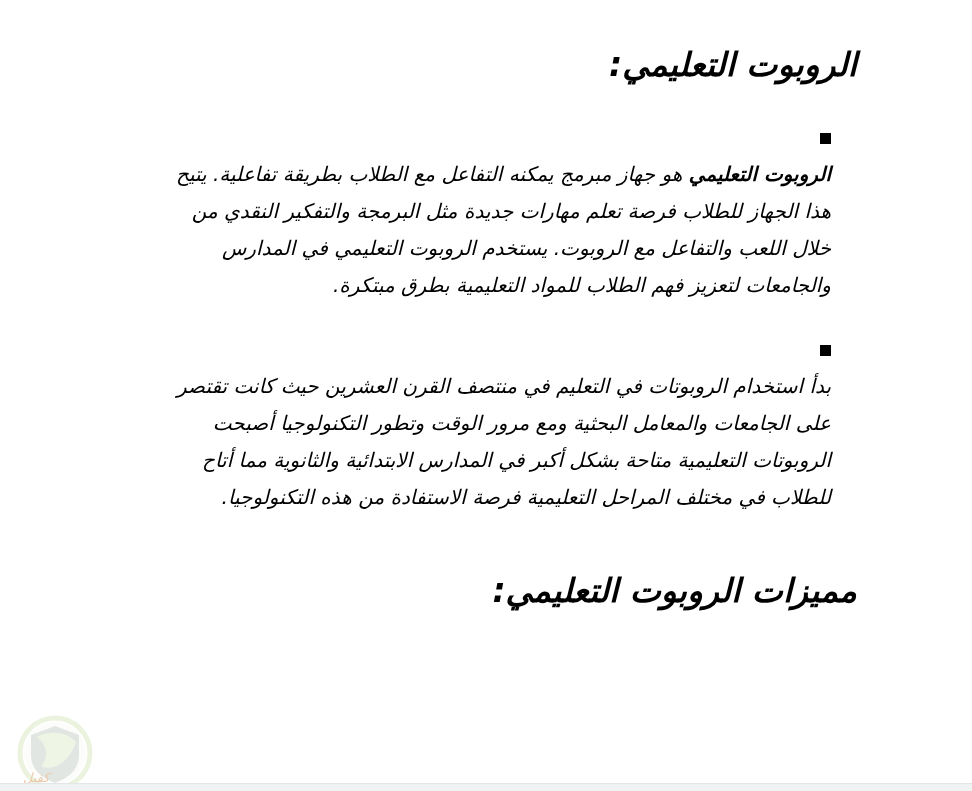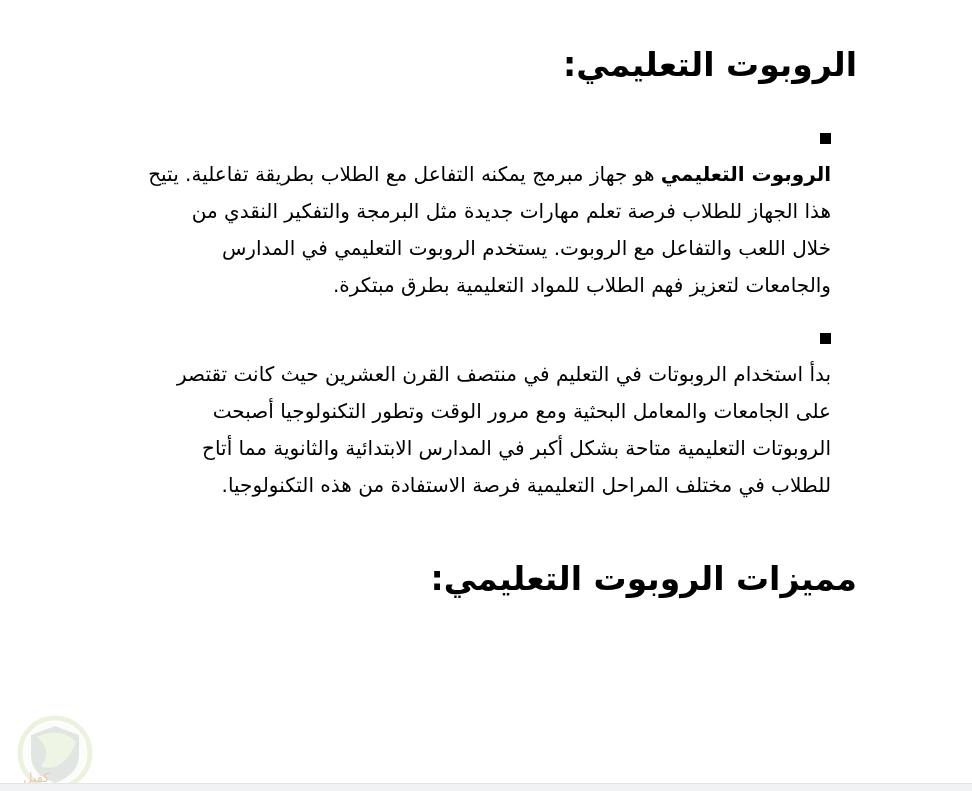--- a/index.html
+++ b/index.html
@@ -7,39 +7,40 @@
     width: 972px; height: 791px;
     background: #ffffff;
     font-family: "DejaVu Sans", sans-serif;
     color: #000;
   }
   .doc {
     position: relative;
     width: 972px; height: 791px;
     background: #ffffff;
     overflow: hidden;
+    font-style: italic;
   }
   .content {
     position: absolute;
     top: 40px;
     right: 115px;
     width: 757px;
     direction: rtl;
   }
   .heading {
     margin: 0;
     font-size: 33px;
     font-weight: bold;
     line-height: 50px;
     text-align: right;
     white-space: nowrap;
   }
   .m-p1 { margin-top: 34px; }
   .m-h2 { margin-top: 86px; }
-  .m-p2 { margin-top: 20px; }
+  .m-p2 { margin-top: 32px; }
   .m-h3 { margin-top: 50px; }
   .m-p3 { margin-top: 24px; }
   .item {
     display: flex;
     flex-direction: column; 
     padding-right: 26px;
     gap: 12px;
   }
   .bullet {
     flex: none;

